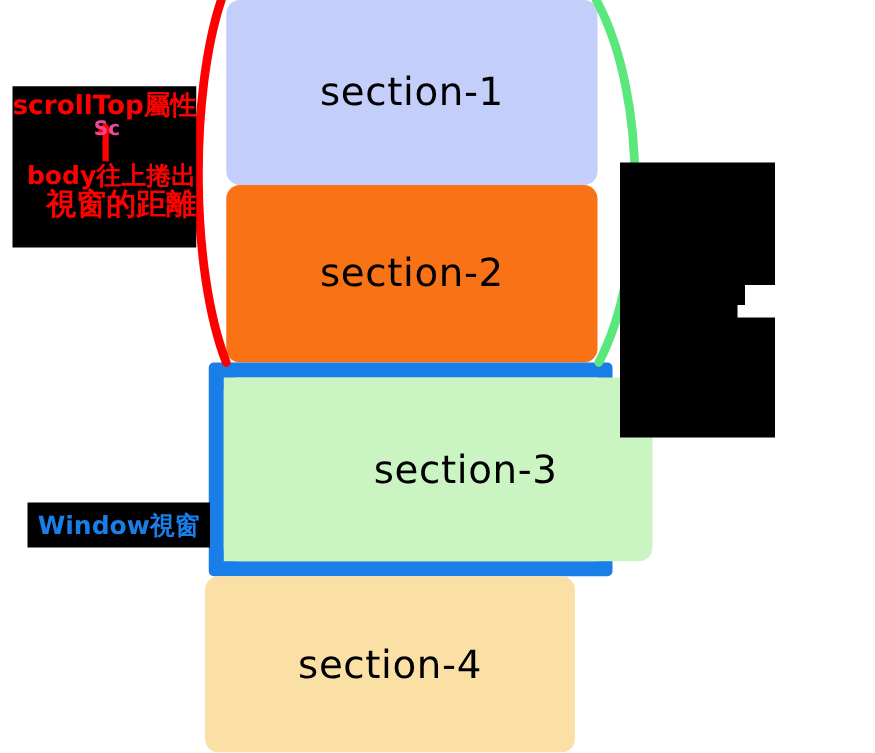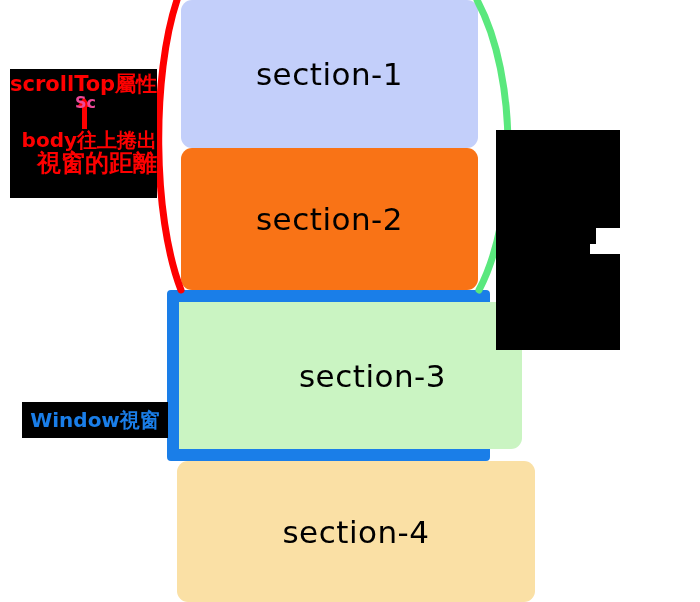--- a/index.html
+++ b/index.html
@@ -24,21 +24,21 @@
     justify-content: center;
     color: #000000;
     font-size: 31px;
     font-weight: 400;
     letter-spacing: 0.5px;
     font-family: "DejaVu Sans", "Liberation Sans", sans-serif;
     border-radius: 11px;
   }
   #section-1 { left:181px; top:0px;   width:297px; height:148px; background:#c3cffa; }
   #section-2 { left:181px; top:148px; width:297px; height:142px; background:#f97316; }
-  #section-4 { left:177px; top:461px; width:358px; height:141px; background:#fae0a5; }
+  #section-4 { left:164px; top:461px; width:296px; height:141px; background:#fae0a5; }
 
   
   #window-frame {
     position: absolute;
     left: 167px;
     top: 290px;
     width: 323px;
     height: 171px;
     box-sizing: border-box;
     border: 12px solid #1a7ee8;

